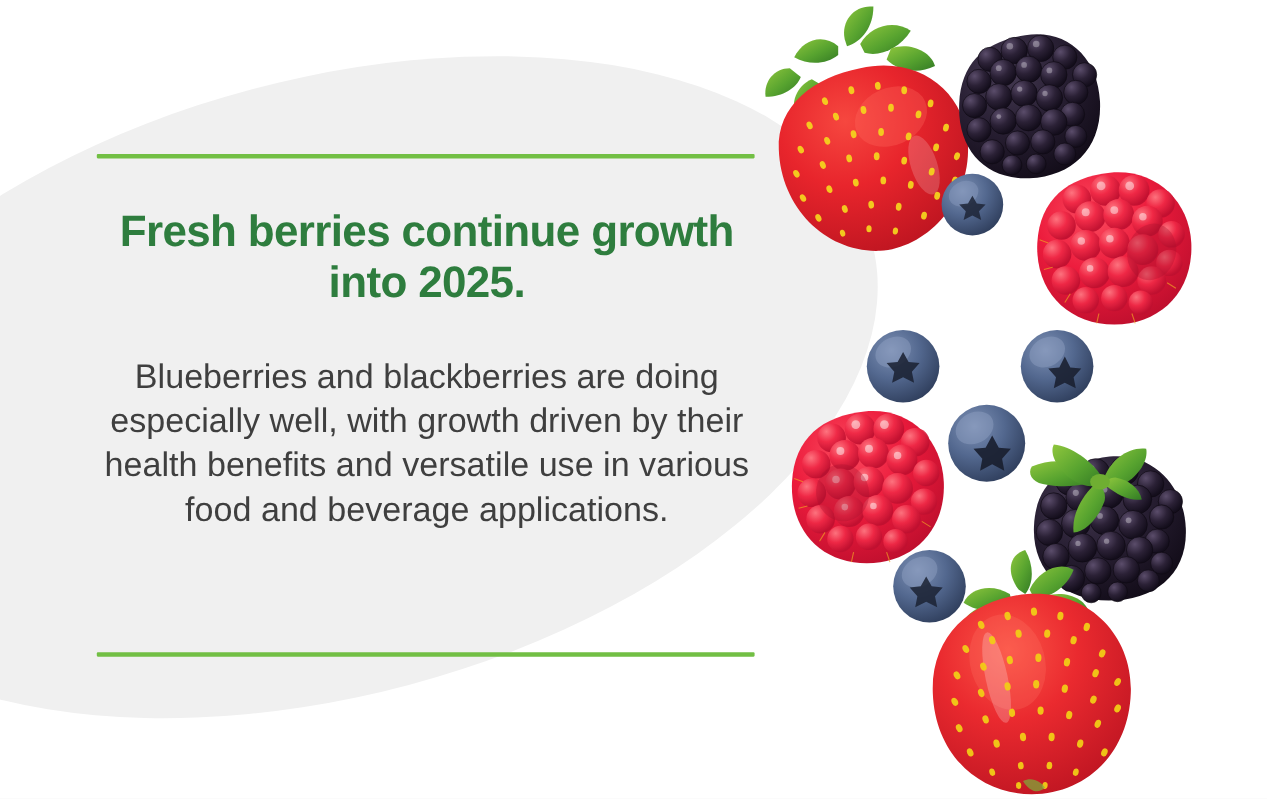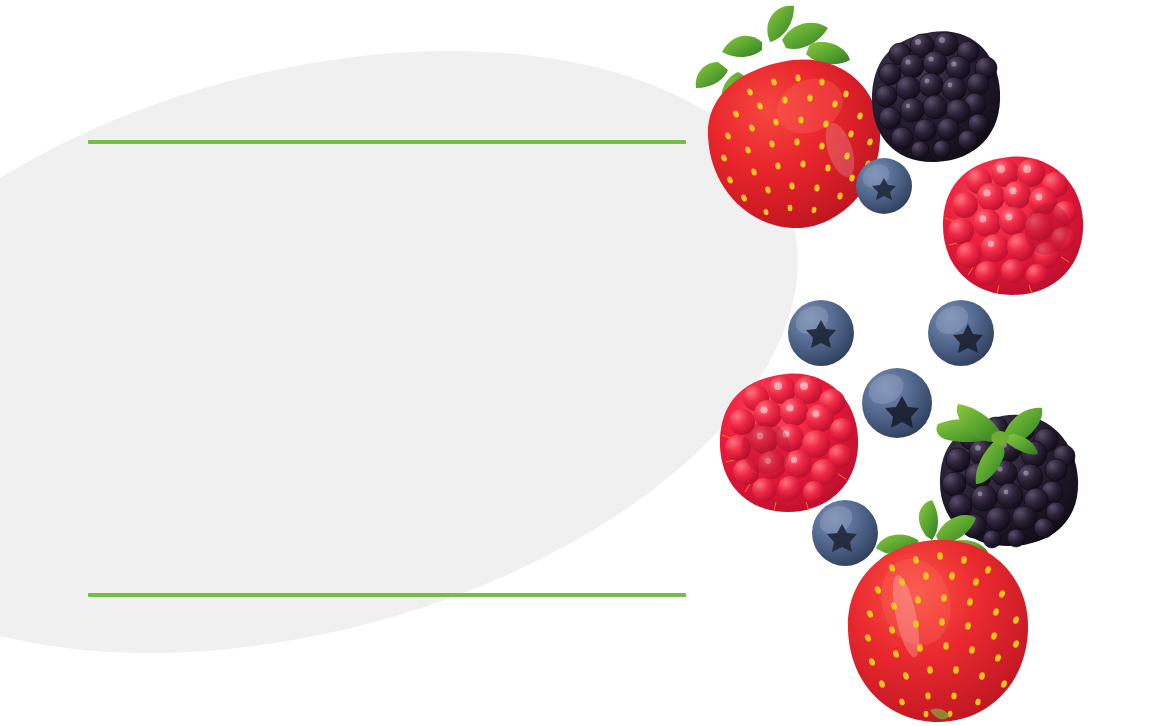--- a/index.html
+++ b/index.html
@@ -82,20 +82,22 @@
 </style>
 </head>
 <body>
 
 <div class="canvas">
 
   <div class="blob"></div>
 
   <div class="text-col">
     <div class="rule"></div>
+    <h1 class="headline">Fresh berries continue growth into 2025.</h1>
+    <p class="body-copy">Blueberries and blackberries are doing especially well, with growth driven by their health benefits and versatile use in various food and beverage applications.</p>
   </div>
   <div class="rule-bottom"></div>
 
   <div class="berries">
     <svg width="462" height="726" viewBox="0 0 462 726" xmlns="http://www.w3.org/2000/svg" aria-hidden="true">
       <defs>
         <radialGradient id="strawGrad" cx="35%" cy="30%" r="78%">
           <stop offset="0%" stop-color="#f6473f"></stop>
           <stop offset="45%" stop-color="#e8252c"></stop>
           <stop offset="100%" stop-color="#bc1420"></stop>

